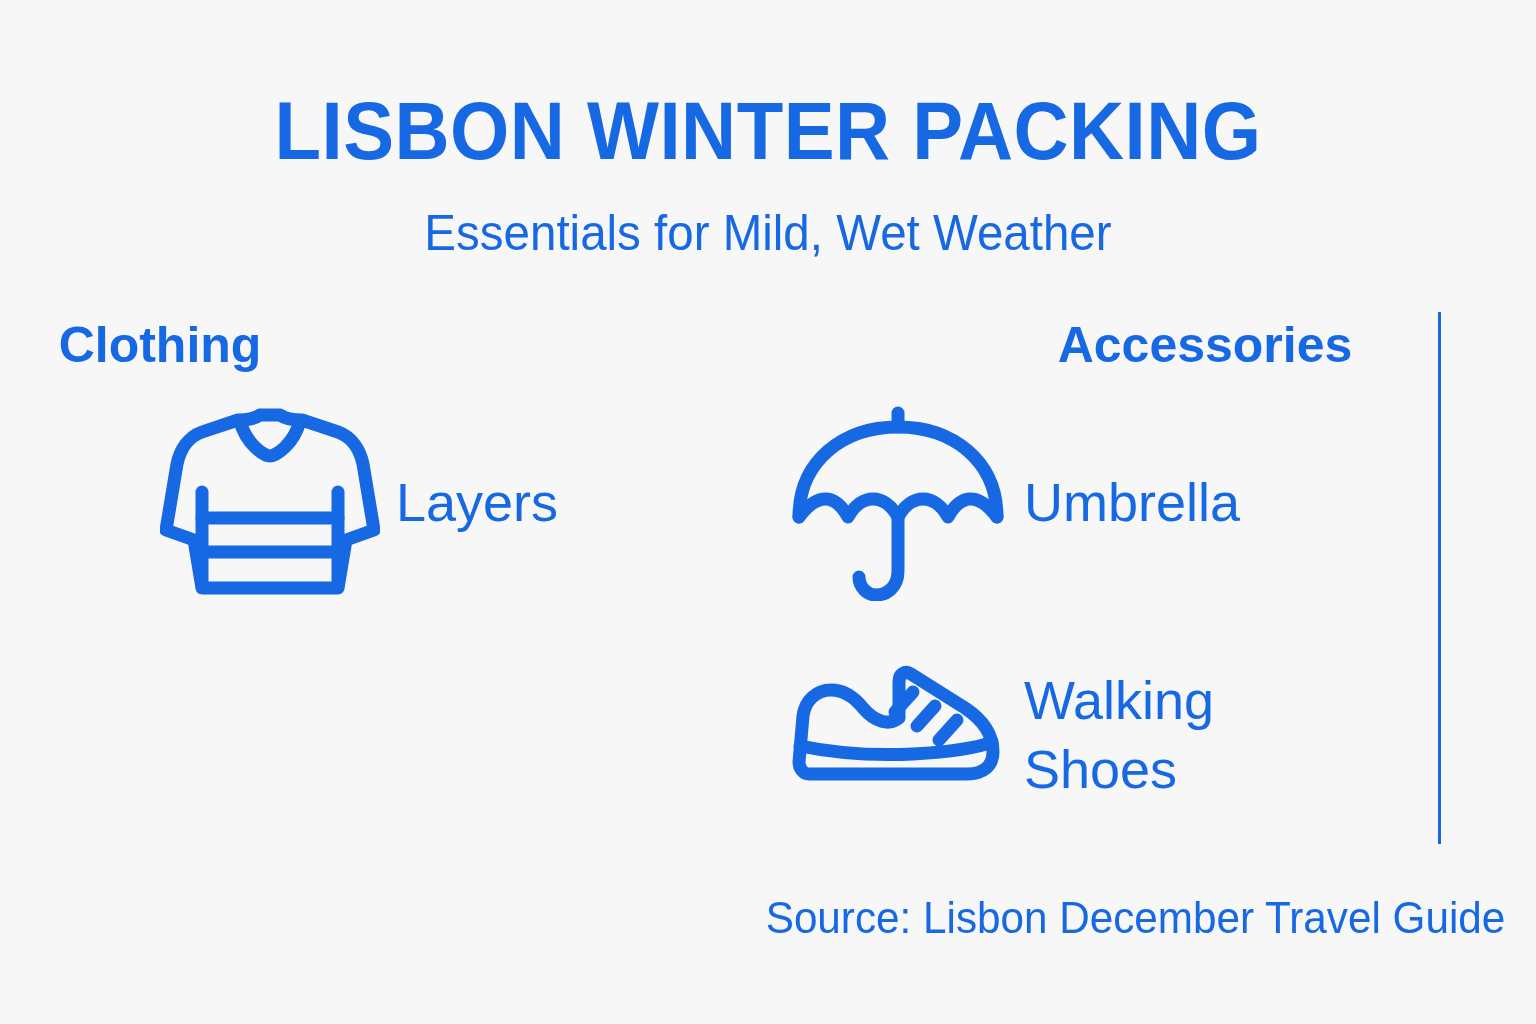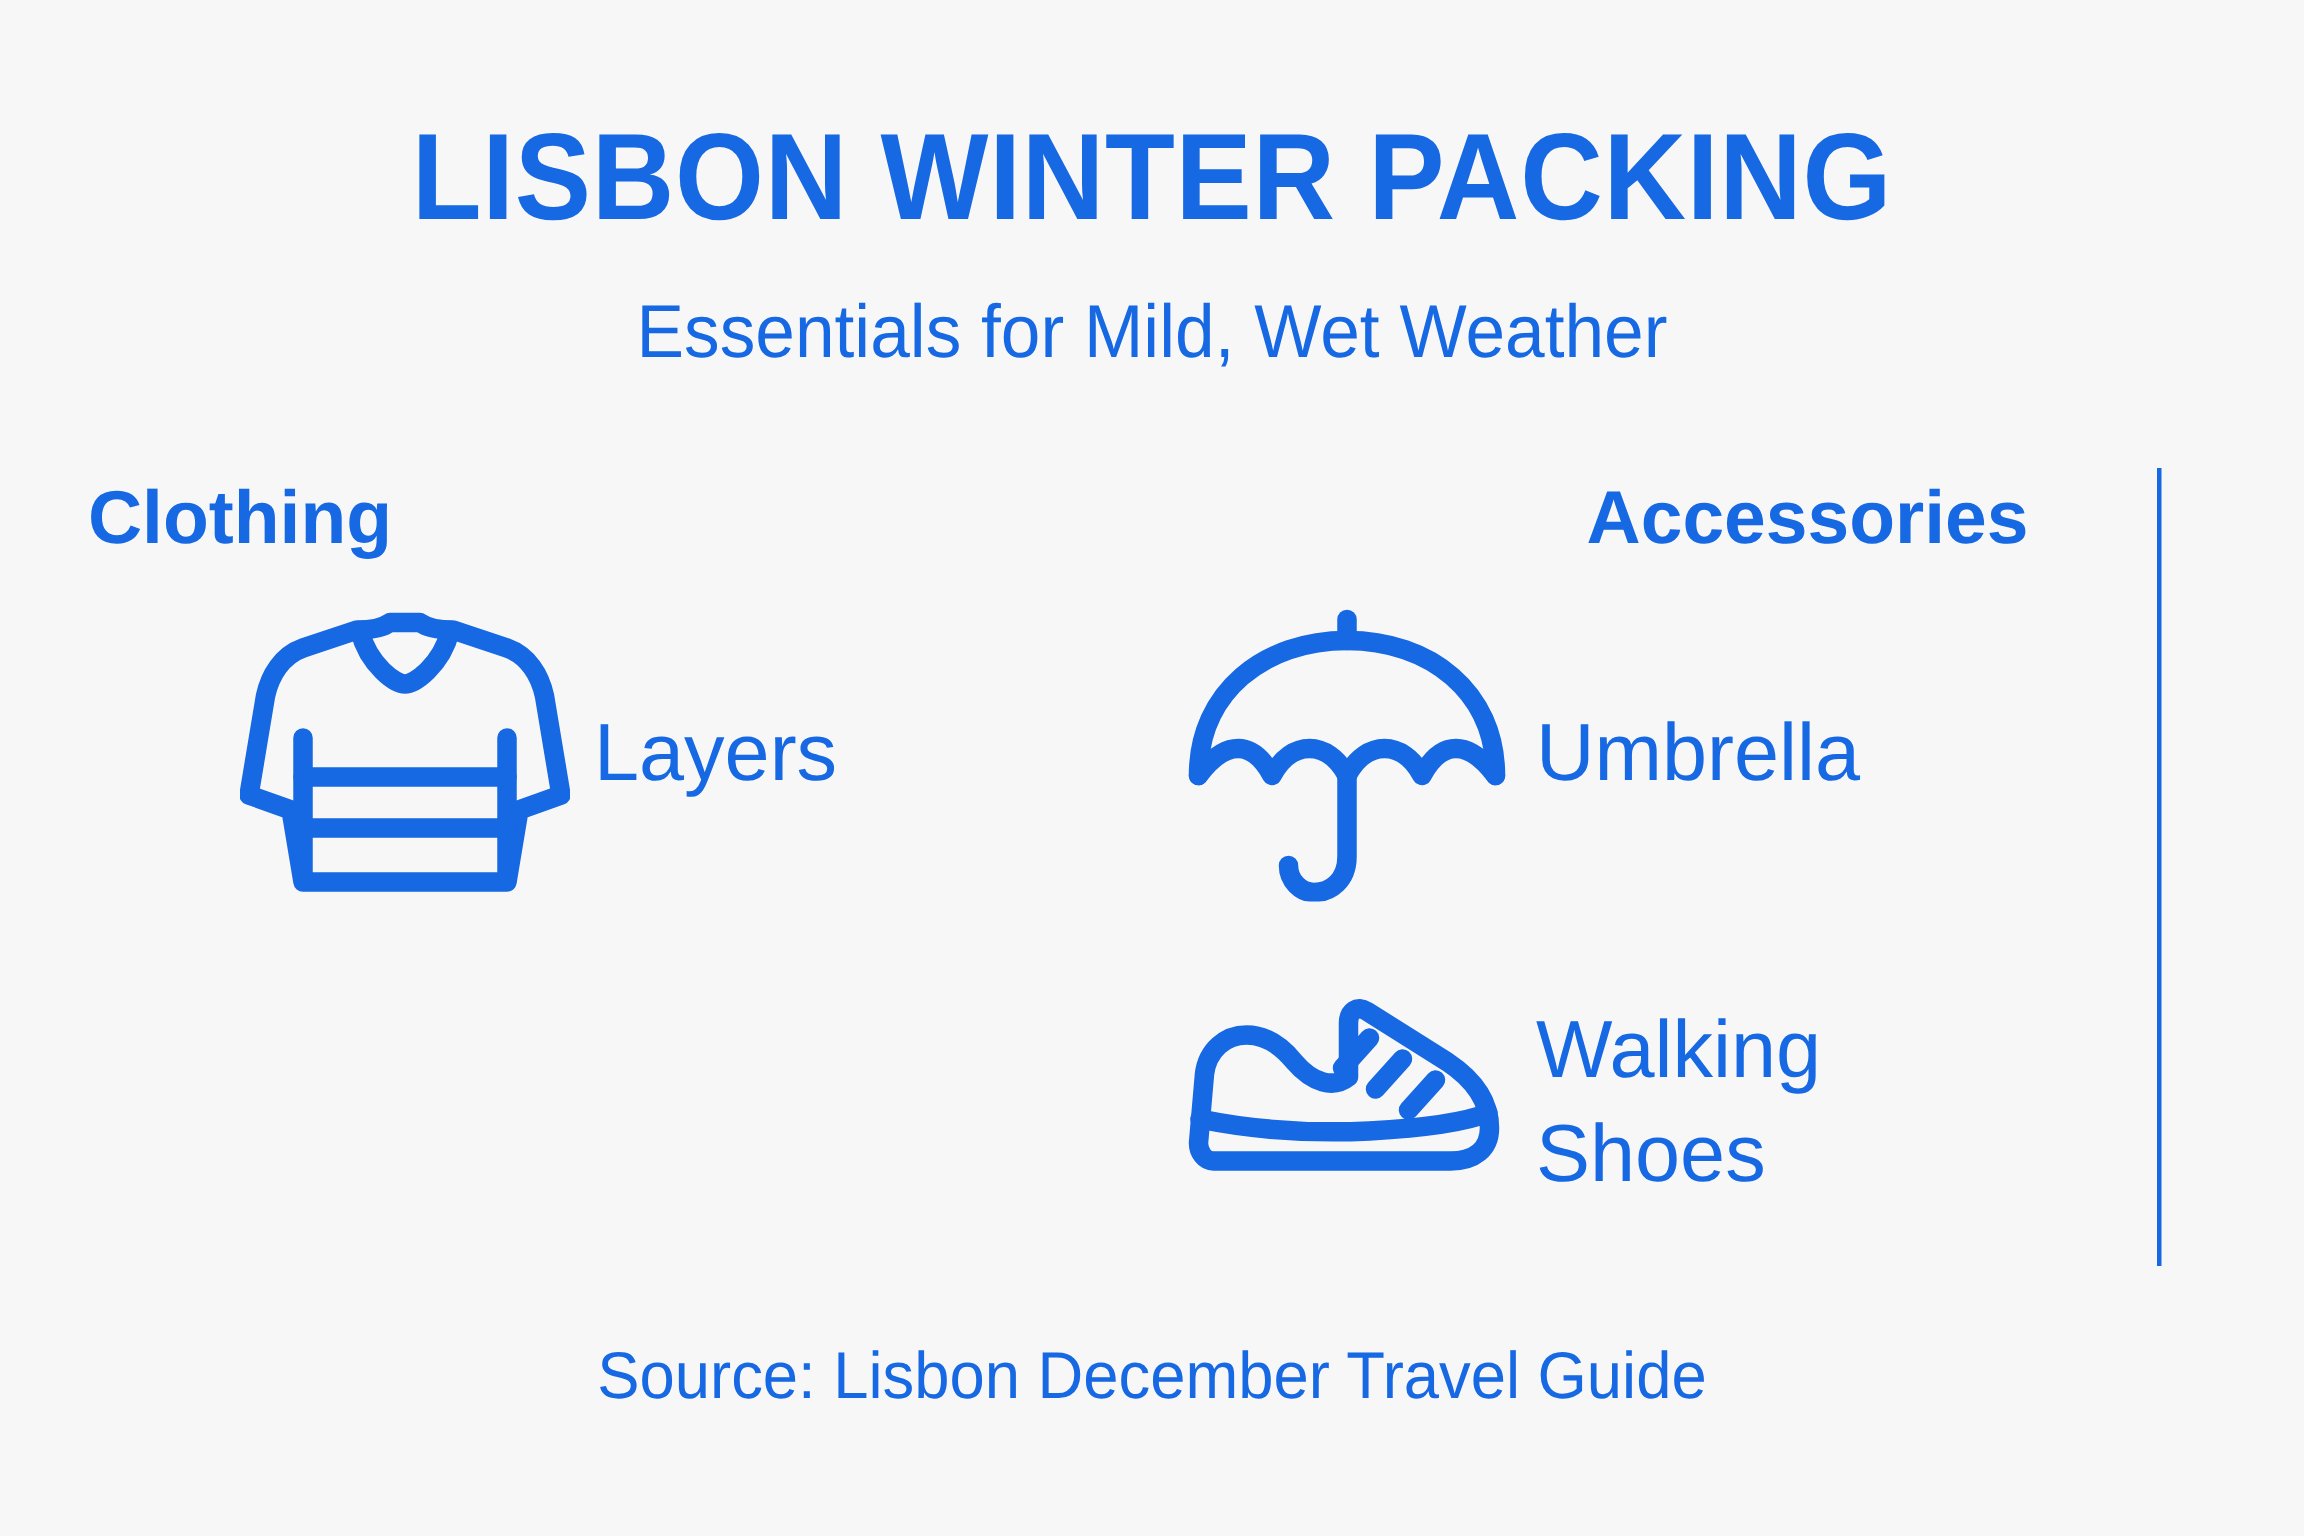--- a/index.html
+++ b/index.html
@@ -18,21 +18,21 @@
     position: relative;
     width: 1536px;
     height: 1024px;
     background: #f7f7f8;
     box-sizing: border-box;
   }
 
   
   .header {
     position: absolute;
-    top: 78px;
+    top: 90px;
     left: 0;
     width: 1536px;
     text-align: center;
   }
   .title {
     font-family: "Liberation Sans Narrow", "Liberation Sans", sans-serif;
     font-size: 82px;
     font-weight: bold;
     color: #1668e3;
     letter-spacing: 0.5px;
@@ -118,21 +118,21 @@
     white-space: pre-line;
     margin-left: 6px;
   }
 
   
   .footer {
     position: absolute;
     top: 896px;
     left: 0;
     width: 1536px;
-    text-align: center;
+    text-align: right;
   }
   .source-text {
     font-family: "Liberation Sans Narrow", "Liberation Sans", sans-serif;
     font-size: 44px;
     color: #1668e3;
     line-height: 1.0;
     margin: 0;
     transform: scaleX(0.96);
   }
 </style>

